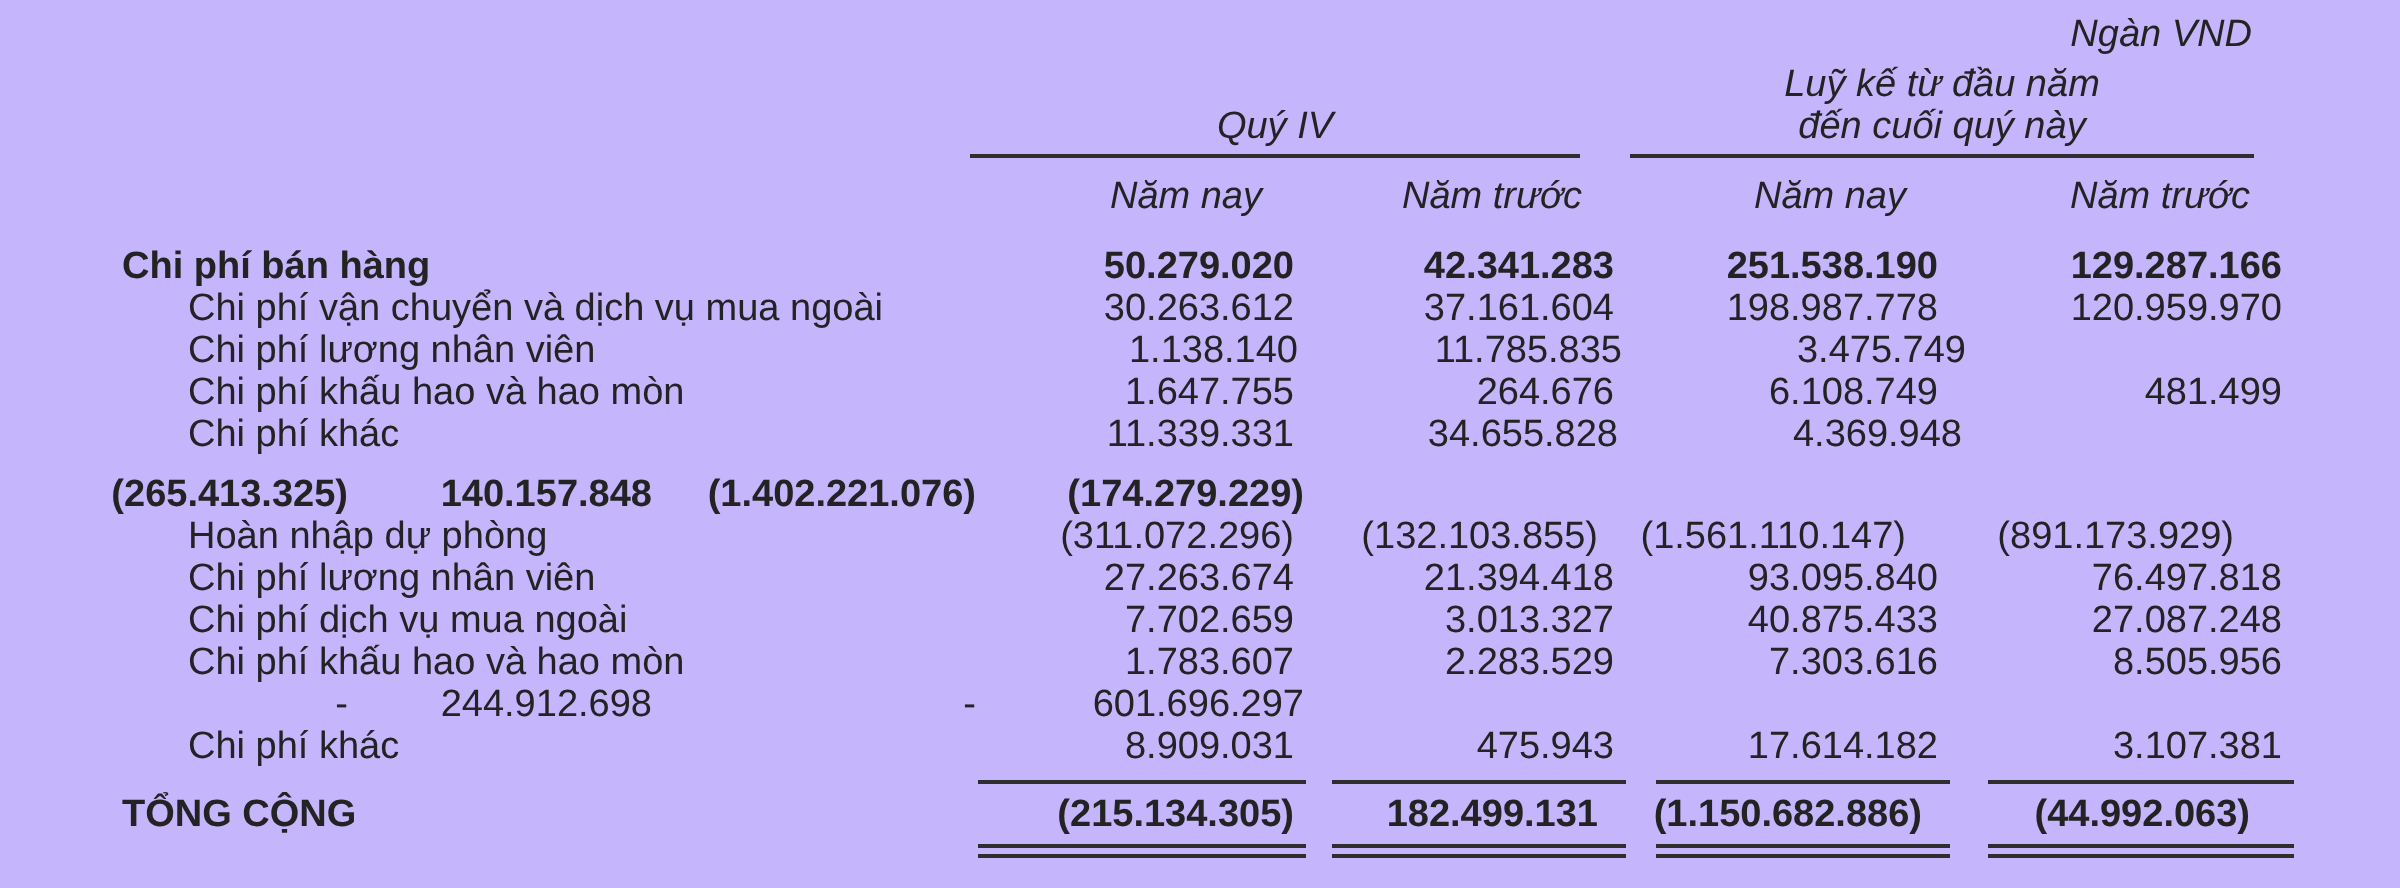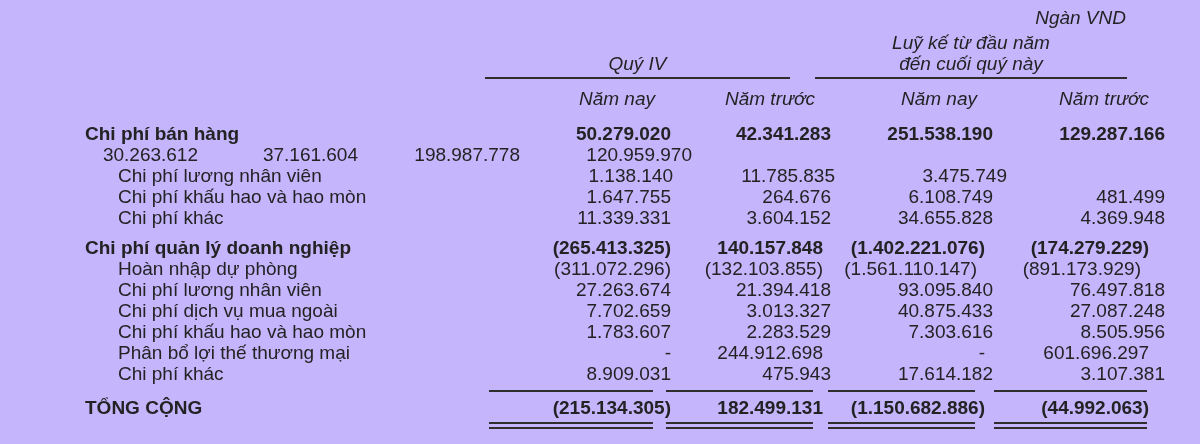--- a/index.html
+++ b/index.html
@@ -22,21 +22,21 @@
     position: absolute; text-align: center;
     font-style: italic; font-size: 19px; line-height: 21px;
   }
   .grp1 { left: 485px; width: 305px; top: 53px; }
   .grp2 { left: 815px; width: 312px; top: 32px; }
   .grpline { position: absolute; top: 77px; border-top: 2px solid #2e2e2e; height: 0; }
   .gl1 { left: 485px; width: 305px; }
   .gl2 { left: 815px; width: 312px; }
 
   
-  .frow { display: flex; height: 21px; line-height: 21px; font-size: 19px; padding-left: 24px; }
+  .frow { display: flex; height: 21px; line-height: 21px; font-size: 19px; }
   .c-label { width: 473px; }
   .c1 { width: 158px; }
   .c2 { width: 141px; margin-left: 19px; }
   .c3 { width: 141px; margin-left: 21px; }
   .c4 { width: 147px; margin-left: 25px; }
   .num { text-align: right; white-space: nowrap; }
   .hang { margin-right: -8px; }  
   .ital { font-style: italic; }
 
   .colheads { position: absolute; top: 88px; left: 0; width: 1200px; }
@@ -91,20 +91,21 @@
 
     <div class="frow row section">
       <div class="c-label label">Chi phí bán hàng</div>
       <div class="c1 num">50.279.020</div>
       <div class="c2 num">42.341.283</div>
       <div class="c3 num">251.538.190</div>
       <div class="c4 num">129.287.166</div>
     </div>
 
     <div class="frow row">
+      <div class="c-label label">Chi phí vận chuyển và dịch vụ mua ngoài</div>
       <div class="c1 num">30.263.612</div>
       <div class="c2 num">37.161.604</div>
       <div class="c3 num">198.987.778</div>
       <div class="c4 num">120.959.970</div>
     </div>
 
     <div class="frow row">
       <div class="c-label label">Chi phí lương nhân viên</div>
       <div class="c2 num">1.138.140</div>
       <div class="c3 num">11.785.835</div>
@@ -115,27 +116,25 @@
       <div class="c-label label">Chi phí khấu hao và hao mòn</div>
       <div class="c1 num">1.647.755</div>
       <div class="c2 num">264.676</div>
       <div class="c3 num">6.108.749</div>
       <div class="c4 num">481.499</div>
     </div>
 
     <div class="frow row">
       <div class="c-label label">Chi phí khác</div>
       <div class="c1 num">11.339.331</div>
-      <div class="c2 num">3.604.152</div>
       <div class="c3 num">34.655.828</div>
       <div class="c4 num">4.369.948</div>
     </div>
 
     <div class="frow row section gap-above">
-      <div class="c-label label">Chi phí quản lý doanh nghiệp</div>
       <div class="c1 num hang">(265.413.325)</div>
       <div class="c2 num">140.157.848</div>
       <div class="c3 num hang">(1.402.221.076)</div>
       <div class="c4 num hang">(174.279.229)</div>
     </div>
 
     <div class="frow row">
       <div class="c-label label">Hoàn nhập dự phòng</div>
       <div class="c1 num hang">(311.072.296)</div>
       <div class="c2 num hang">(132.103.855)</div>
@@ -161,21 +160,20 @@
 
     <div class="frow row">
       <div class="c-label label">Chi phí khấu hao và hao mòn</div>
       <div class="c1 num">1.783.607</div>
       <div class="c2 num">2.283.529</div>
       <div class="c3 num">7.303.616</div>
       <div class="c4 num">8.505.956</div>
     </div>
 
     <div class="frow row">
-      <div class="c-label label">Phân bổ lợi thế thương mại</div>
       <div class="c1 num hang">-</div>
       <div class="c2 num">244.912.698</div>
       <div class="c3 num hang">-</div>
       <div class="c4 num">601.696.297</div>
     </div>
 
     <div class="frow row">
       <div class="c-label label">Chi phí khác</div>
       <div class="c1 num">8.909.031</div>
       <div class="c2 num">475.943</div>

